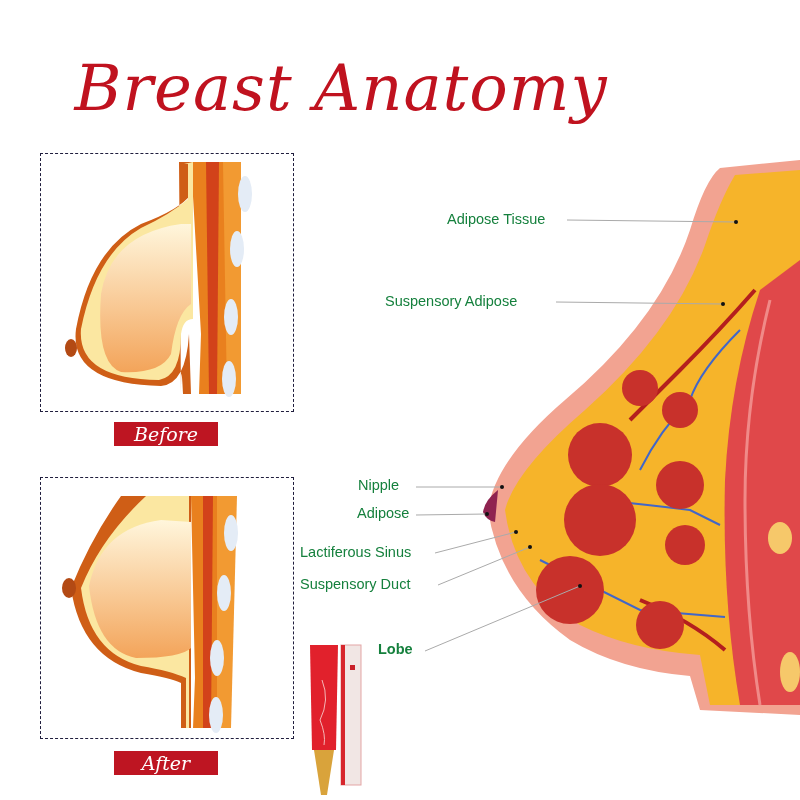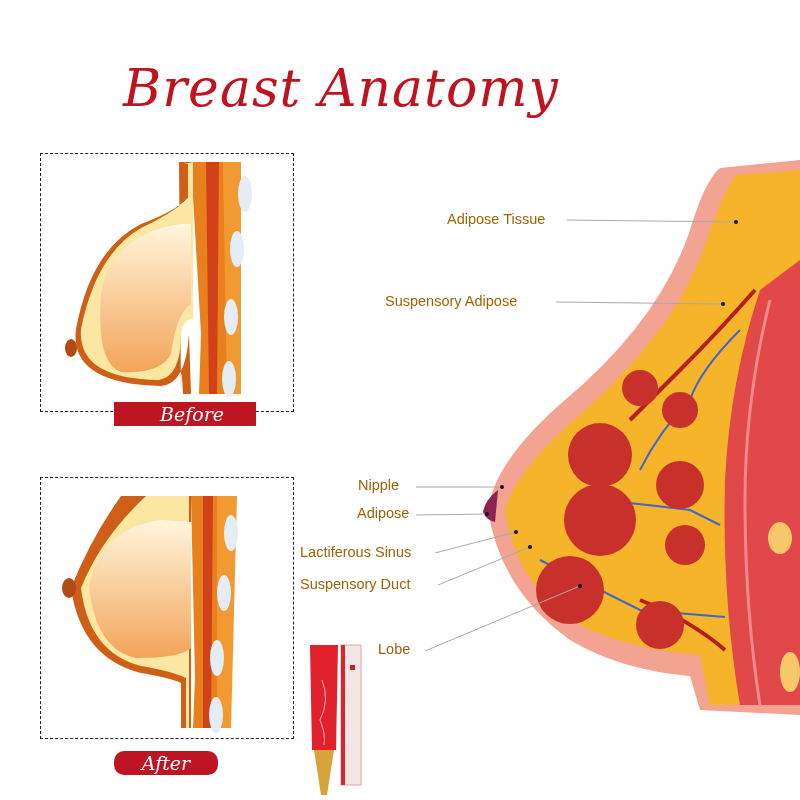--- a/index.html
+++ b/index.html
@@ -1,21 +1,21 @@
 <!DOCTYPE html>
 <html><head>
 <meta charset="utf-8">
 <style>
   html, body { margin:0; padding:0; background:#ffffff; }
   body { width:800px; height:800px; position:relative; overflow:hidden; font-family:"Liberation Sans", sans-serif; }
-  .title { position:absolute; left:0; top:38px; width:682px; text-align:center; color:#c0121f; font-family:"DejaVu Serif", serif; font-style:italic; font-size:52px; letter-spacing:1px; line-height:100px; }
+  .title { position:absolute; left:0; top:38px; width:682px; text-align:center; color:#c0121f; font-family:"DejaVu Serif", serif; font-style:italic; font-size:64px; letter-spacing:1px; line-height:100px; }
   .panel { position:absolute; border:1.5px dashed #1f1d3d; box-sizing:border-box; }
   .panel svg { position:absolute; left:0; top:0; }
   .tag { position:absolute; background:#be1522; color:#fff; font-family:"DejaVu Serif", serif; font-style:italic; font-size:19px; text-align:center; line-height:24px; }
-  .label { position:absolute; color:#a16207; font-size:14.5px; white-space:nowrap; }
+  .label { position:absolute; color:#15803d; font-size:14.5px; white-space:nowrap; }
   .diagram { position:absolute; left:0; top:0; }
   .product { position:absolute; }
 </style>
 </head>
 <body>
 
 <div class="title">Breast Anatomy</div>
 
 <div class="panel" style="left:40px;top:153px;width:254px;height:259px;">
   <svg width="254" height="259" viewBox="0 0 254 259">
@@ -34,21 +34,21 @@
     <ellipse cx="190" cy="163" rx="7" ry="18" fill="#e4ecf6"></ellipse>
     <ellipse cx="188" cy="225" rx="7" ry="18" fill="#e4ecf6"></ellipse>
 
     <path d="M138 8 L150 8 L150 40 Q140 55 100 70 Q50 95 35 175 Q28 230 120 232 Q145 230 148 180 L150 240 L142 240 Q140 200 140 240 Z" fill="#cf5e16"></path>
     <path d="M143 10 L147 10 L147 45 Q130 60 100 74 Q55 100 40 175 Q36 225 118 226 Q140 222 140 180 Q142 165 152 165 L152 8 Z" fill="#fbe7a1"></path>
 
     <path d="M60 140 Q70 80 140 70 L150 70 L150 150 Q135 160 130 200 Q120 220 80 218 Q55 210 60 140 Z" fill="url(#fatB)"></path>
     <ellipse cx="30" cy="194" rx="6" ry="9" fill="#b34a14"></ellipse>
   </svg>
 </div>
-<div class="tag" style="left:114px;top:402px;width:128px;height:24px;padding-left:14px;">Before</div>
+<div class="tag" style="left:114px;top:422px;width:104px;height:24px;">Before</div>
 
 <div class="panel" style="left:40px;top:477px;width:254px;height:262px;">
   <svg width="254" height="262" viewBox="0 0 254 262">
     <defs>
       <linearGradient id="fatA" x1="0" y1="0" x2="0" y2="1">
         <stop offset="0" stop-color="#fff6dc"></stop>
         <stop offset="1" stop-color="#f3a45a"></stop>
       </linearGradient>
     </defs>
     <path d="M150 18 L190 18 L186 250 L152 250 L154 200 Z" fill="#e9801e"></path>
@@ -58,21 +58,21 @@
     <ellipse cx="183" cy="115" rx="7" ry="18" fill="#e4ecf6"></ellipse>
     <ellipse cx="176" cy="180" rx="7" ry="18" fill="#e4ecf6"></ellipse>
     <ellipse cx="175" cy="237" rx="7" ry="18" fill="#e4ecf6"></ellipse>
 
     <path d="M80 18 L150 18 L150 250 L140 250 L140 205 Q130 200 100 195 Q40 180 30 110 Q50 60 80 18 Z" fill="#cf5e16"></path>
     <path d="M105 18 L148 18 L148 250 L145 250 L145 200 Q130 193 100 188 Q48 175 40 110 Q60 60 105 18 Z" fill="#fbe7a1"></path>
     <path d="M48 108 Q60 50 120 42 L150 44 L150 170 Q140 180 95 180 Q55 172 48 108 Z" fill="url(#fatA)"></path>
     <ellipse cx="28" cy="110" rx="7" ry="10" fill="#b34a14"></ellipse>
   </svg>
 </div>
-<div class="tag" style="left:114px;top:751px;width:104px;height:24px;border-radius:10px;">After</div>
+<div class="tag" style="left:114px;top:751px;width:104px;height:24px;">After</div>
 
 <svg class="product" width="60" height="160" viewBox="0 0 60 160" style="left:304px;top:640px;">
   <rect x="37" y="5" width="20" height="140" fill="#f1e6e4" stroke="#e3a5a5" stroke-width="1"></rect>
   <rect x="37" y="5" width="4" height="140" fill="#d7262c"></rect>
   <rect x="46" y="25" width="5" height="5" fill="#c92029"></rect>
   <path d="M6 5 L34 5 L32 110 L8 110 Z" fill="#e1212c"></path>
   <path d="M10 110 L30 110 L23 155 L17 155 Z" fill="#d9a33b"></path>
   <path d="M18 40 Q26 60 16 80 Q22 95 20 105" stroke="#f5b6b6" fill="none" stroke-width="1"></path>
 </svg>
 
@@ -126,13 +126,13 @@
     <circle cx="580" cy="586" r="2"></circle>
   </g>
 </svg>
 
 <div class="label" style="left:447px;top:211px;">Adipose Tissue</div>
 <div class="label" style="left:385px;top:293px;">Suspensory Adipose</div>
 <div class="label" style="left:358px;top:477px;">Nipple</div>
 <div class="label" style="left:357px;top:505px;">Adipose</div>
 <div class="label" style="left:300px;top:544px;">Lactiferous Sinus</div>
 <div class="label" style="left:300px;top:576px;">Suspensory Duct</div>
-<div class="label" style="left:378px;top:641px;">Lobe</div>
+<div class="label" style="left:378px;top:641px;font-weight:bold;">Lobe</div>
 
 </body></html>

